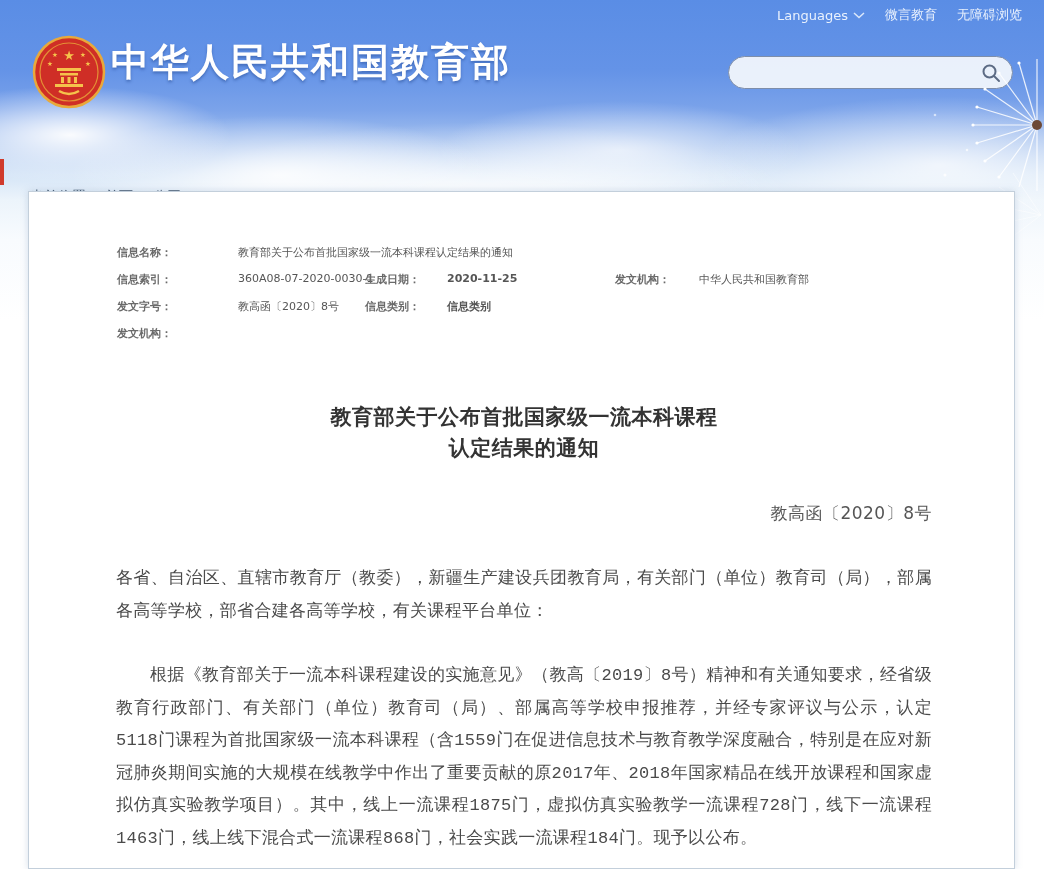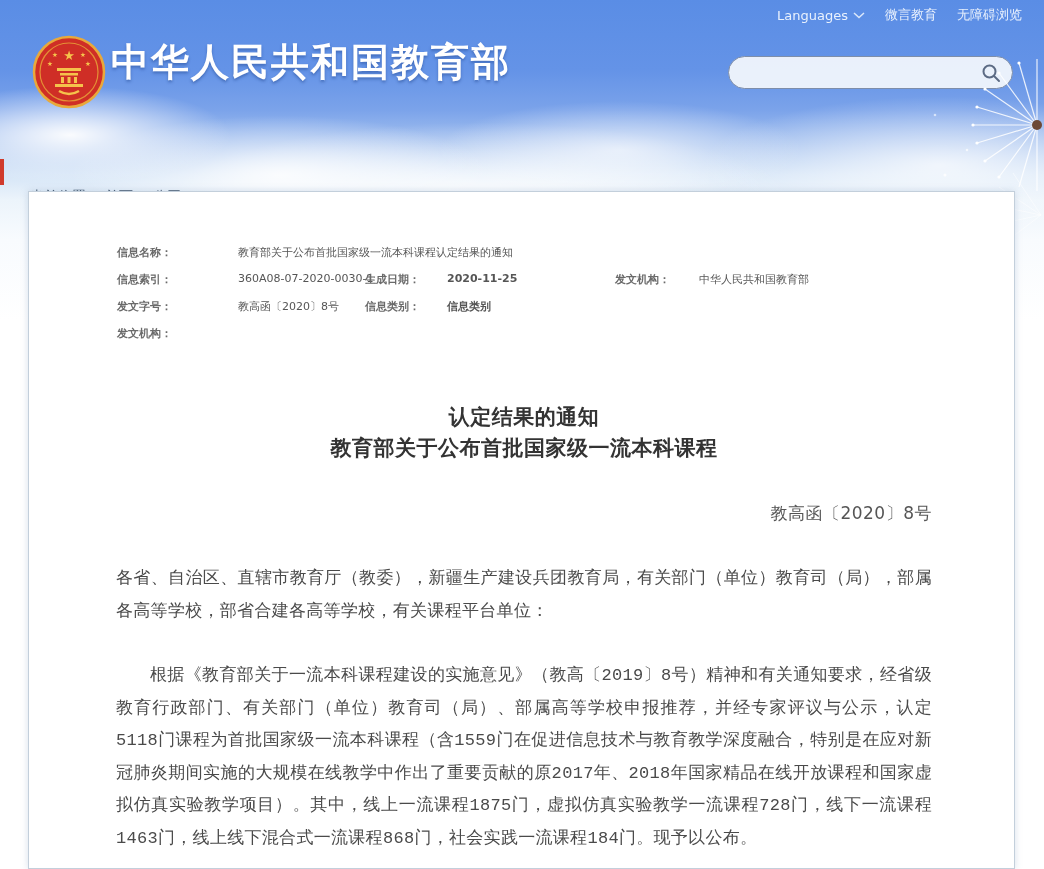--- a/index.html
+++ b/index.html
@@ -185,22 +185,22 @@
           <span class="val l85">教高函〔2020〕8号</span>
           <span class="lab l248">信息类别：</span>
           <span class="val l330">信息类别</span>
         </div>
         <div class="meta-row">
           <span class="lab l0">发文机构：</span>
         </div>
       </div>
 
       <div class="doc-title">
+        <div>教育部关于公布首批国家级一流本科课程</div>
         <div>认定结果的通知</div>
-        <div>教育部关于公布首批国家级一流本科课程</div>
       </div>
 
       <div class="doc-number">教高函〔2020〕8号</div>
 
       <div class="para para-salutation">各省、自治区、直辖市教育厅（教委），新疆生产建设兵团教育局，有关部门（单位）教育司（局），部属各高等学校，部省合建各高等学校，有关课程平台单位：</div>
 
       <div class="para para-body">根据《教育部关于一流本科课程建设的实施意见》（教高〔2019〕8号）精神和有关通知要求，经省级教育行政部门、有关部门（单位）教育司（局）、部属高等学校申报推荐，并经专家评议与公示，认定5118门课程为首批国家级一流本科课程（含1559门在促进信息技术与教育教学深度融合，特别是在应对新冠肺炎期间实施的大规模在线教学中作出了重要贡献的原2017年、2018年国家精品在线开放课程和国家虚拟仿真实验教学项目）。其中，线上一流课程1875门，虚拟仿真实验教学一流课程728门，线下一流课程1463门，线上线下混合式一流课程868门，社会实践一流课程184门。现予以公布。</div>
 
     </div>
   </div>

